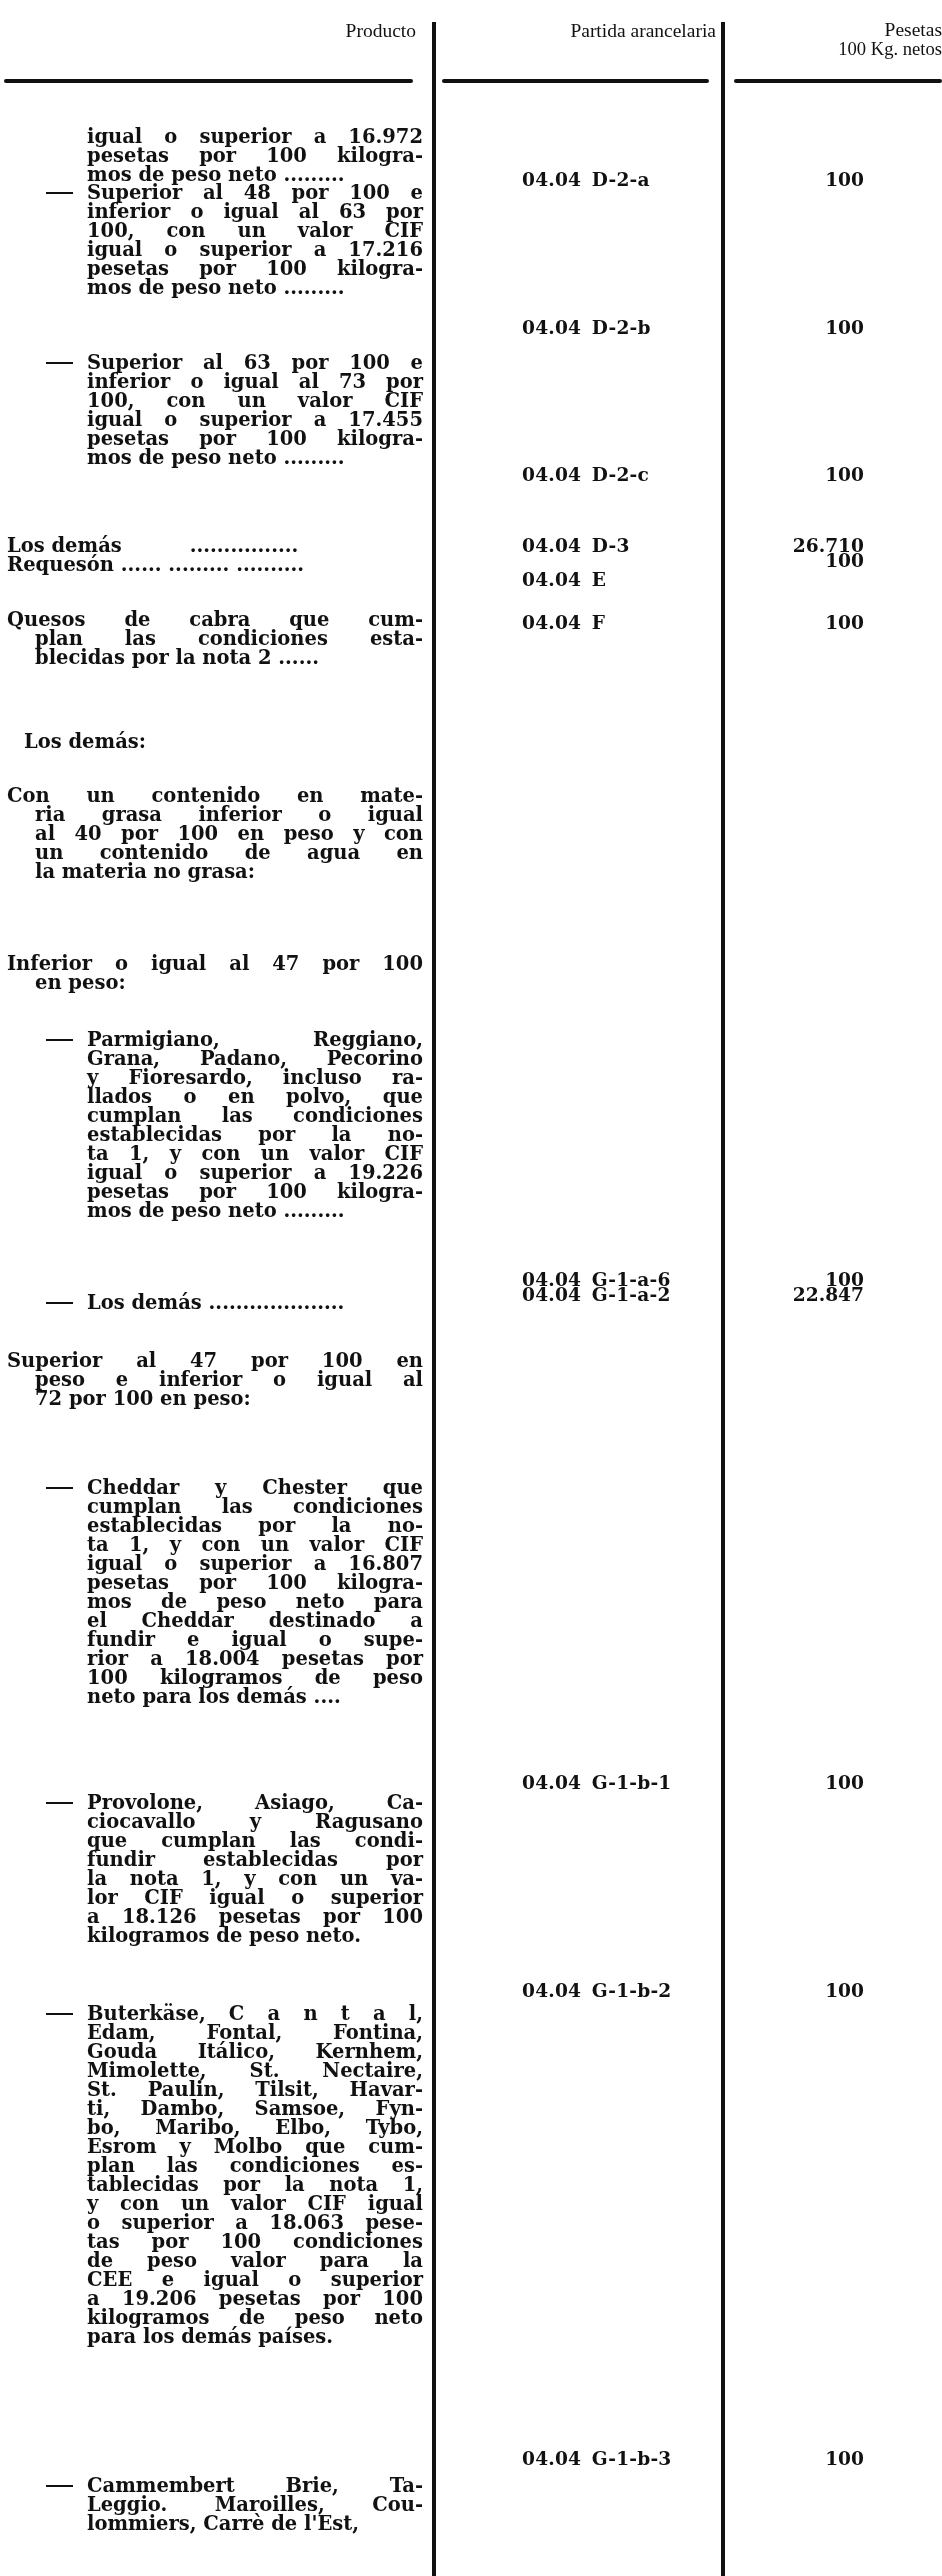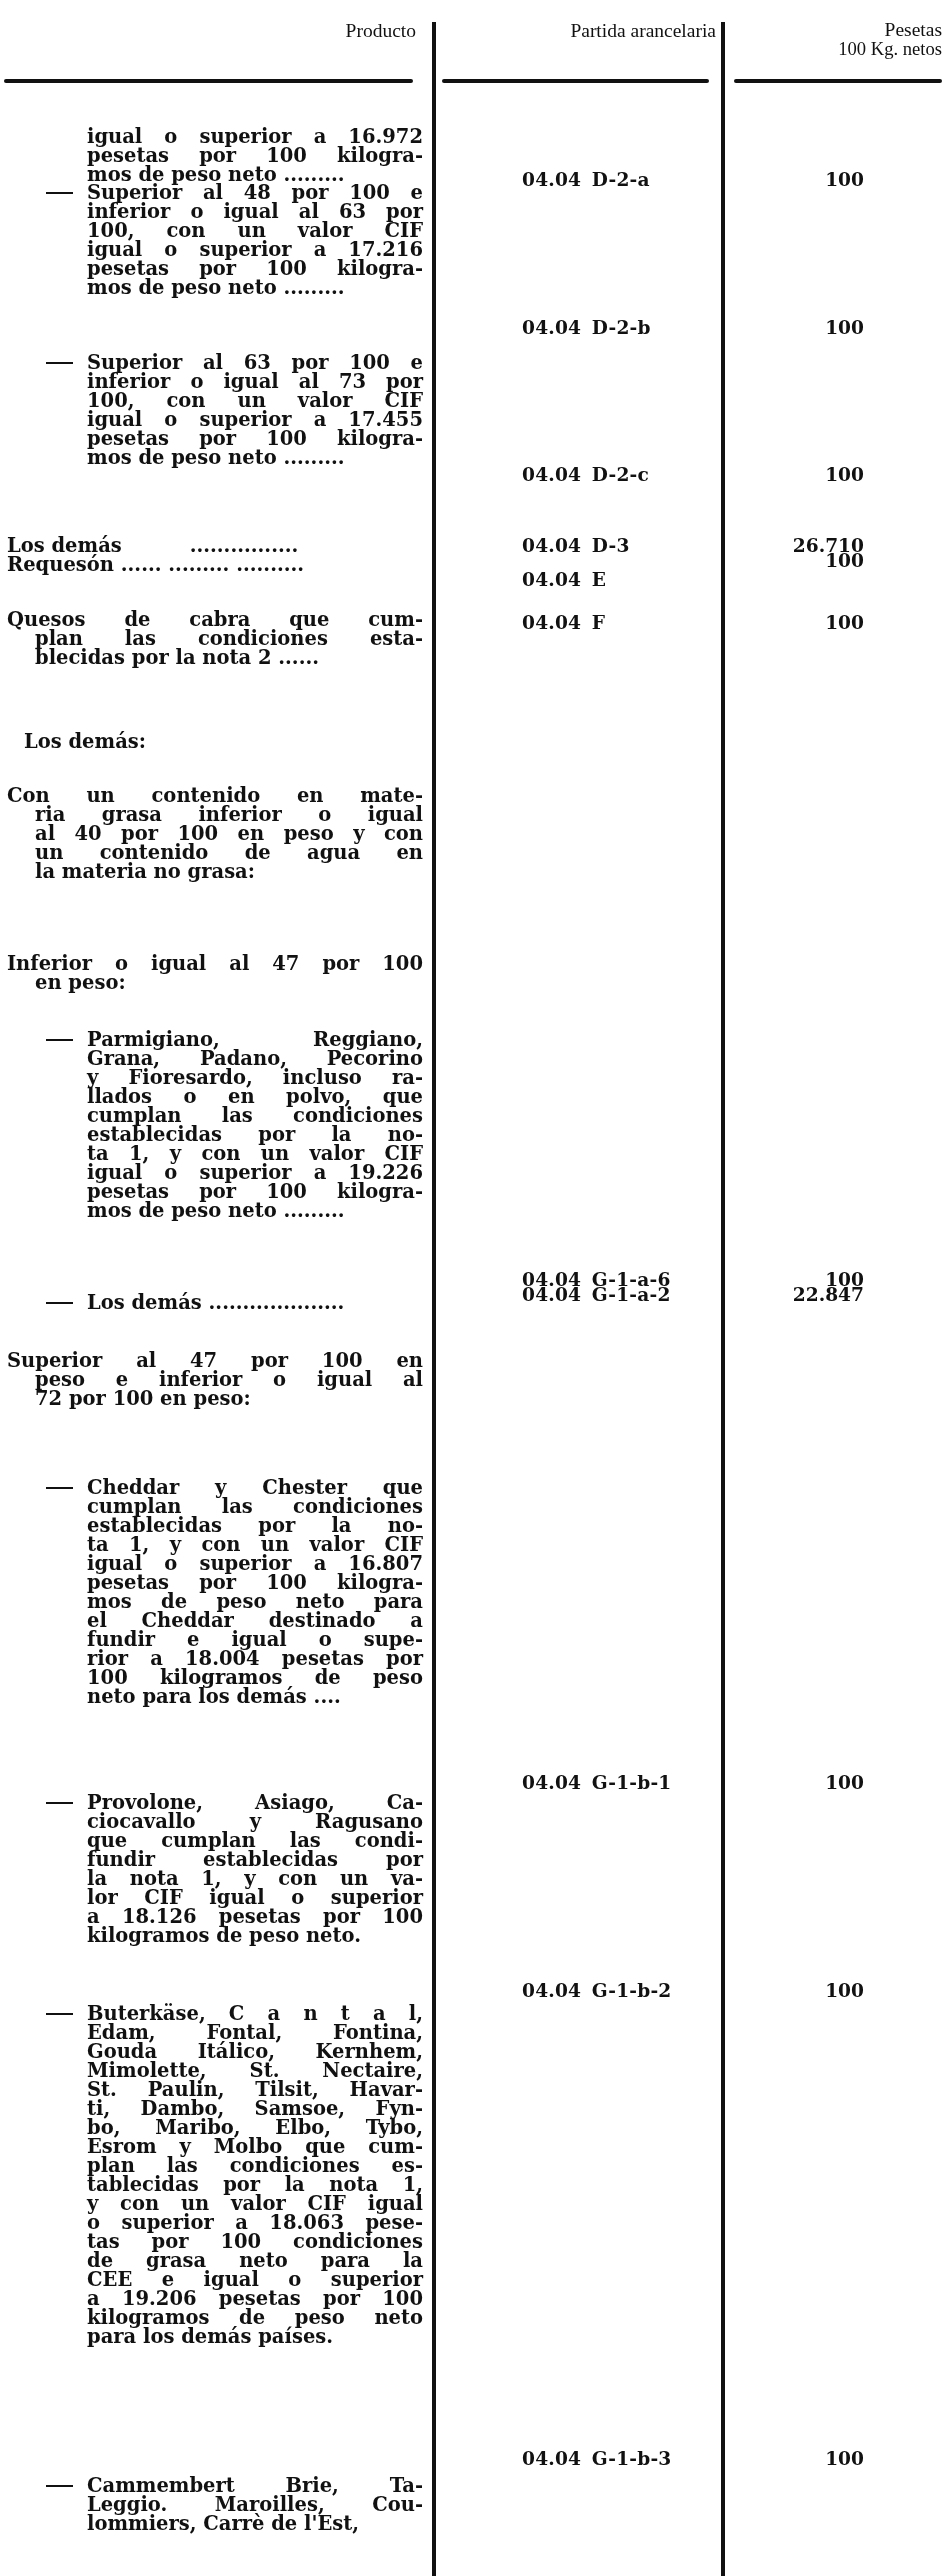--- a/index.html
+++ b/index.html
@@ -147,21 +147,21 @@
       <span class="line">Mimolette, St. Nectaire,</span>
       <span class="line">St. Paulin, Tilsit, Havar-</span>
       <span class="line">ti, Dambo, Samsoe, Fyn-</span>
       <span class="line">bo, Maribo, Elbo, Tybo,</span>
       <span class="line">Esrom y Molbo que cum-</span>
       <span class="line">plan las condiciones es-</span>
       <span class="line">tablecidas por la nota 1,</span>
       <span class="line">y con un valor CIF igual</span>
       <span class="line">o superior a 18.063 pese-</span>
       <span class="line">tas por 100 condiciones</span>
-      <span class="line">de grasa neto para la</span>
+      <span class="line">de peso valor para la</span>
       <span class="line">CEE e igual o superior</span>
       <span class="line">a 19.206 pesetas por 100</span>
       <span class="line">kilogramos de peso neto</span>
       <span class="line last">para los demás países.</span>
     </div>
     <div class="prod" style="top: 2476px; left: 87px; width: 336px;">
       <span class="dash"></span>
       <span class="line">Cammembert Brie, Ta-</span>
       <span class="line">Leggio. Maroilles, Cou-</span>
       <span class="line last">lommiers, Carrè de l'Est,</span>

